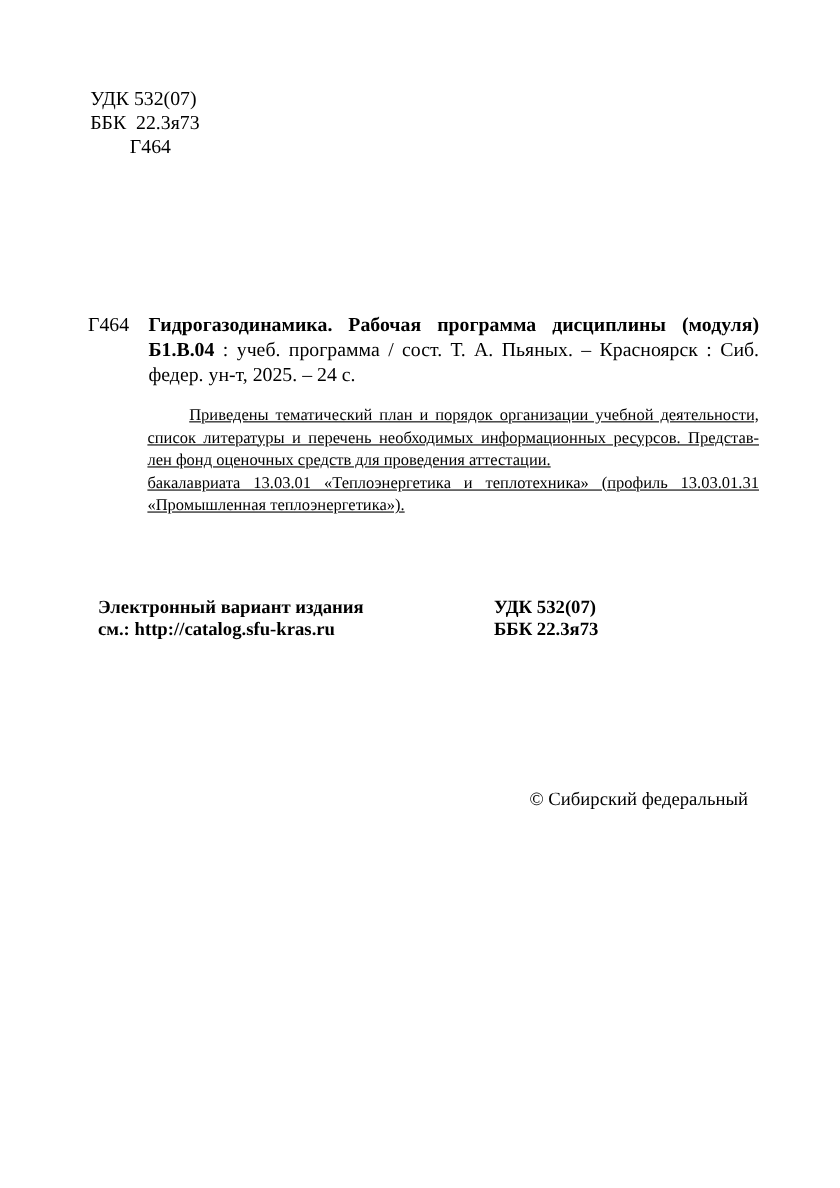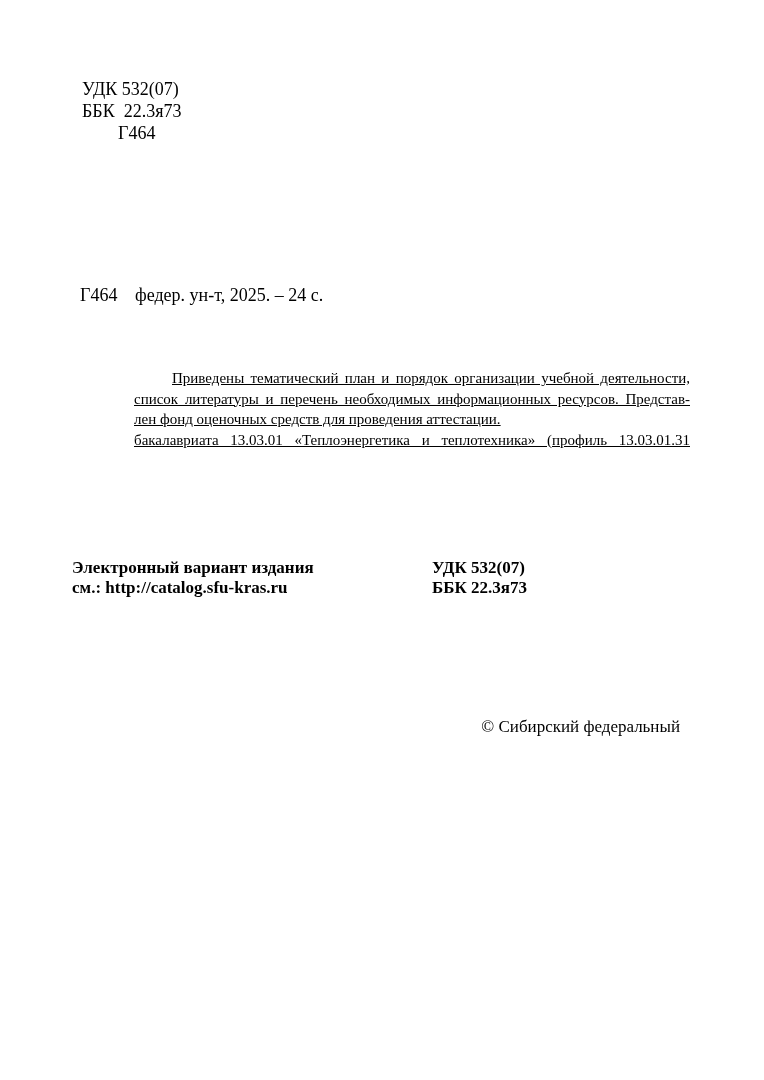--- a/index.html
+++ b/index.html
@@ -52,28 +52,27 @@
     width: 556px;
     font-size: 15px;
     line-height: 20.6px;
     text-decoration: underline;
   }
   .annotation .indent { text-indent: 38px; }
 
   
   .edition {
     position: absolute;
-    left: 72px;
+    left: 89px;
     top: 542px;
     width: 610px;
     height: 44px;
     font-size: 17px;
     font-weight: bold;
     line-height: 20px;
-    margin-top: 16px;
   }
   .edition-left { position: absolute; left: 0; top: 0; }
   .edition-right { position: absolute; left: 360px; top: 0; }
 
   
   .copyright {
     position: absolute;
     left: 418px;
     top: 717px;
     width: 262px;
@@ -89,29 +88,32 @@
 
   <div class="top-codes">
     <div>УДК 532(07)</div>
     <div>ББК  22.3я73</div>
     <div class="sign">Г464</div>
   </div>
 
   <div class="entry">
     <span class="entry-code">Г464</span>
     <div class="entry-text">
+      <div class="jline"><b>Гидрогазодинамика. Рабочая программа дисциплины (модуля)</b></div>
+      <div class="jline"><b>Б1.В.04</b> <span>: учеб. программа / сост. Т. А. Пьяных. – Красноярск : Сиб.</span></div>
       <div>федер. ун-т, 2025. – 24 с.</div>
     </div>
   </div>
 
   <div class="annotation">
     <div class="jline indent">Приведены тематический план и порядок организации учебной деятельности,</div>
     <div class="jline">список литературы и перечень необходимых информационных ресурсов. Представ-</div>
     <div>лен фонд оценочных средств для проведения аттестации.</div>
     <div class="jline">бакалавриата 13.03.01 «Теплоэнергетика и теплотехника» (профиль 13.03.01.31</div>
+    <div>«Промышленная теплоэнергетика»).</div>
   </div>
 
   <div class="edition">
     <div class="edition-left">
       <div>Электронный вариант издания</div>
       <div>см.: http://catalog.sfu-kras.ru</div>
     </div>
     <div class="edition-right">
       <div>УДК 532(07)</div>
       <div>ББК 22.3я73</div>

